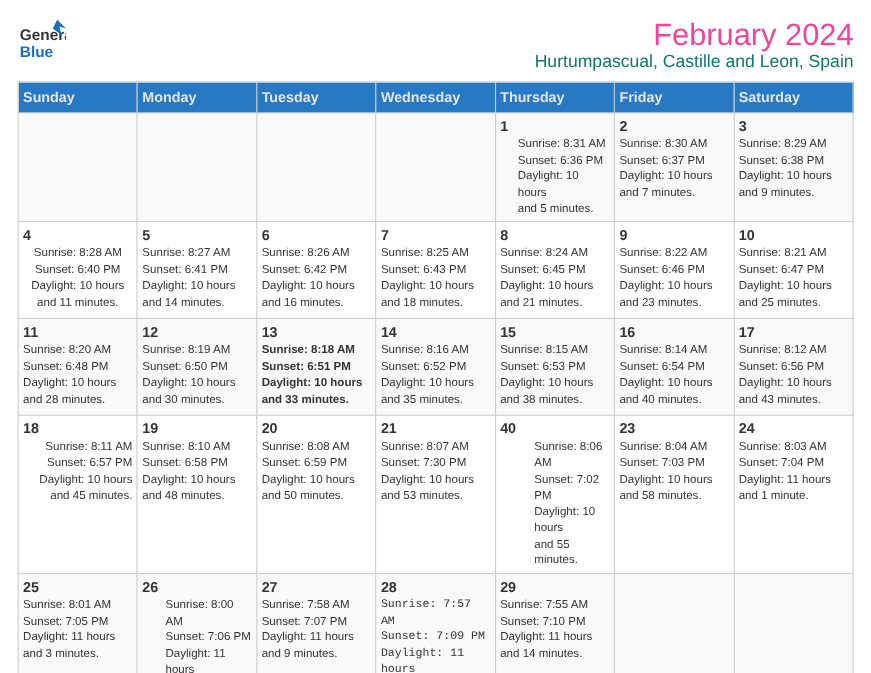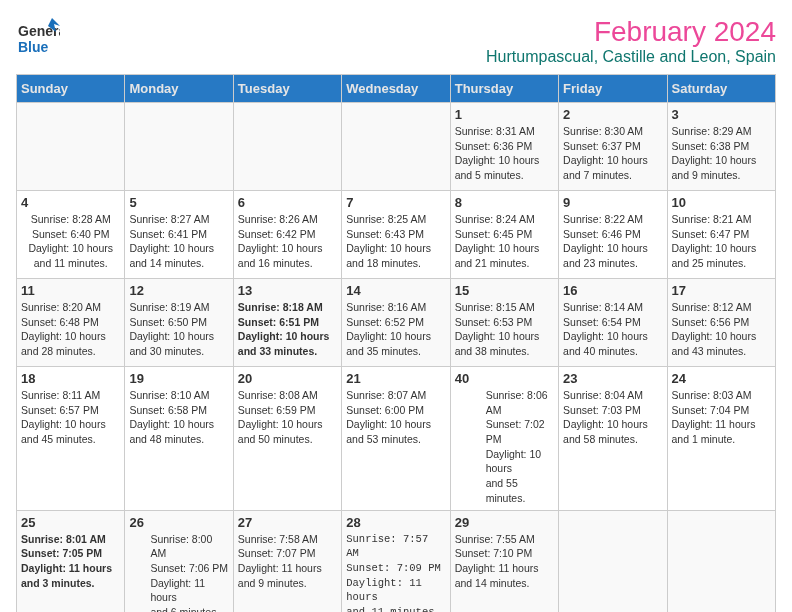--- a/index.html
+++ b/index.html
@@ -112,21 +112,21 @@
       </tr>
   </thead>
   <tbody id="calendar-body">
   <tr>
         <td class="empty-cell"></td>
         <td class="empty-cell"></td>
         <td class="empty-cell"></td>
         <td class="empty-cell"></td>
         <td>
           <span class="day-number">1</span>
-          <div class="day-info" style="white-space: pre-line;">Sunrise: 8:31 AM
+          <div class="day-info" style="white-space: pre-line; margin-left: 16px;">Sunrise: 8:31 AM
 Sunset: 6:36 PM
 Daylight: 10 hours
 and 5 minutes.</div>
         </td>
         <td>
           <span class="day-number">2</span>
           <div class="day-info" style="white-space: pre-line;">Sunrise: 8:30 AM
 Sunset: 6:37 PM
 Daylight: 10 hours
 and 7 minutes.</div>
@@ -237,21 +237,21 @@
           <span class="day-number">17</span>
           <div class="day-info" style="white-space: pre-line;">Sunrise: 8:12 AM
 Sunset: 6:56 PM
 Daylight: 10 hours
 and 43 minutes.</div>
         </td>
       </tr>
       <tr>
         <td>
           <span class="day-number">18</span>
-          <div class="day-info" style="white-space: pre-line;">Sunrise: 8:11 AM
+          <div class="day-info" style="white-space: pre-line; text-align: right;">Sunrise: 8:11 AM
 Sunset: 6:57 PM
 Daylight: 10 hours
 and 45 minutes.</div>
         </td>
         <td>
           <span class="day-number">19</span>
           <div class="day-info" style="white-space: pre-line;">Sunrise: 8:10 AM
 Sunset: 6:58 PM
 Daylight: 10 hours
 and 48 minutes.</div>
@@ -259,21 +259,21 @@
         <td>
           <span class="day-number">20</span>
           <div class="day-info" style="white-space: pre-line;">Sunrise: 8:08 AM
 Sunset: 6:59 PM
 Daylight: 10 hours
 and 50 minutes.</div>
         </td>
         <td>
           <span class="day-number">21</span>
           <div class="day-info" style="white-space: pre-line;">Sunrise: 8:07 AM
-Sunset: 6:00 PM
+Sunset: 7:30 PM
 Daylight: 10 hours
 and 53 minutes.</div>
         </td>
         <td>
           <span class="day-number">40</span>
           <div class="day-info" style="white-space: pre-line; margin-left: 31px;">Sunrise: 8:06 AM
 Sunset: 7:02 PM
 Daylight: 10 hours
 and 55 minutes.</div>
         </td>
@@ -288,21 +288,21 @@
           <span class="day-number">24</span>
           <div class="day-info" style="white-space: pre-line;">Sunrise: 8:03 AM
 Sunset: 7:04 PM
 Daylight: 11 hours
 and 1 minute.</div>
         </td>
       </tr>
       <tr>
         <td>
           <span class="day-number">25</span>
-          <div class="day-info" style="white-space: pre-line; font-weight: bold;">Sunrise: 8:01 AM
+          <div class="day-info" style="white-space: pre-line;">Sunrise: 8:01 AM
 Sunset: 7:05 PM
 Daylight: 11 hours
 and 3 minutes.</div>
         </td>
         <td>
           <span class="day-number">26</span>
           <div class="day-info" style="white-space: pre-line; margin-left: 21px;">Sunrise: 8:00 AM
 Sunset: 7:06 PM
 Daylight: 11 hours
 and 6 minutes.</div>

